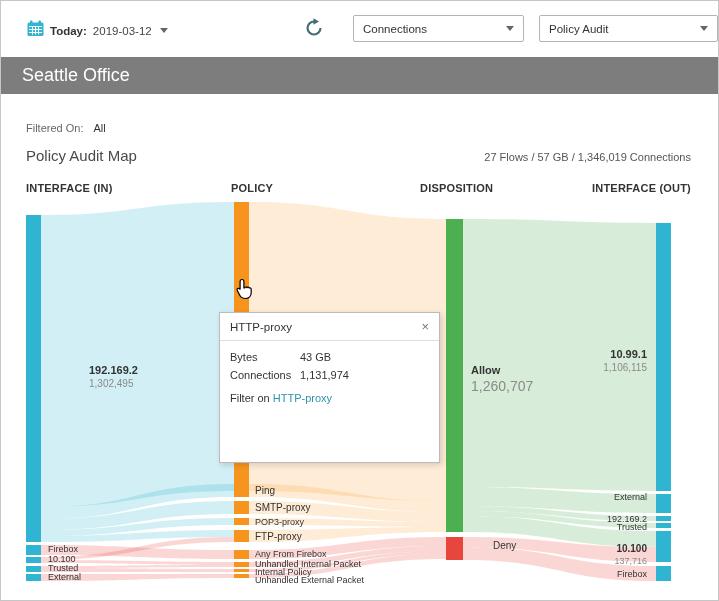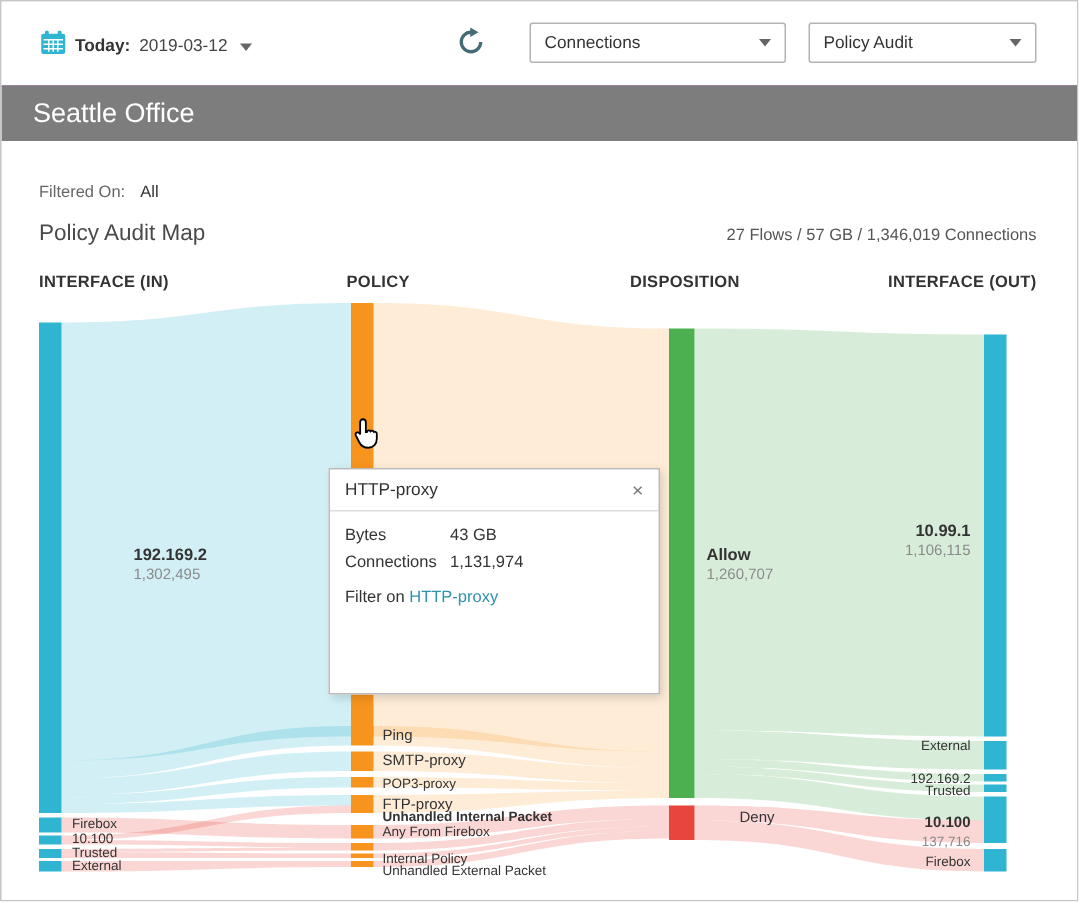--- a/index.html
+++ b/index.html
@@ -10,21 +10,21 @@
   .toolbar{position:absolute;top:0;left:0;right:0;height:56px;background:#fff;border-bottom:1px solid #701a75;}
   .date-group{position:absolute;left:26px;top:19px;display:flex;align-items:center;gap:6px;cursor:pointer;}
   .date-label{font-weight:bold;font-size:11.5px;color:#333;}
   .date-value{font-size:11.5px;color:#444;}
   .caret{width:0;height:0;border-left:4px solid transparent;border-right:4px solid transparent;border-top:5px solid #666;margin-left:2px;}
   .refresh-btn{position:absolute;left:303px;top:17px;cursor:pointer;}
   .dropdown{position:absolute;top:14px;height:27px;border:1px solid #b3b3b3;border-radius:2px;background:#fff;
             display:flex;align-items:center;justify-content:space-between;padding:0 9px;box-sizing:border-box;
             font-size:11.5px;color:#333;cursor:pointer;}
   .dd1{left:352px;width:171px;}
-  .dd2{left:538px;width:152px;}
+  .dd2{left:538px;width:179px;}
 
   
   .title-band{position:absolute;top:56px;left:0;right:0;height:37px;background:#7d7d7d;color:#fff;
               display:flex;align-items:center;padding-left:21px;font-size:18px;box-sizing:border-box;}
 
   .filtered{position:absolute;left:25px;top:121px;font-size:11px;color:#666;}
   .filtered .val{color:#333;margin-left:7px;}
 
   .map-title{position:absolute;left:25px;top:146px;font-size:15px;color:#4a4a4a;}
   .stats{position:absolute;right:27px;top:150px;font-size:11px;color:#555;}
@@ -191,32 +191,32 @@
       </div>
       <div class="node-label" style="left: 254px; top: 516px; justify-content: flex-end;">
         <span class="nl-name" style="font-size: 9px;">POP3-proxy</span>
       </div>
       <div class="node-label" style="left: 254px; top: 530px;">
         <span class="nl-name" style="font-size: 10px;">FTP-proxy</span>
       </div>
       <div class="node-label" style="left: 254px; top: 548px;">
         <span class="nl-name" style="font-size: 9px;">Any From Firebox</span>
       </div>
-      <div class="node-label" style="left: 254px; top: 538px; font-weight: bold;">
+      <div class="node-label" style="left: 254px; top: 558px;">
         <span class="nl-name" style="font-size: 9px;">Unhandled Internal Packet</span>
       </div>
       <div class="node-label" style="left: 254px; top: 566px;">
         <span class="nl-name" style="font-size: 9px;">Internal Policy</span>
       </div>
       <div class="node-label" style="left: 254px; top: 573.5px;">
         <span class="nl-name" style="font-size: 9px;">Unhandled External Packet</span>
       </div>
       <div class="node-label" style="left: 470px; top: 363px;">
         <span class="nl-name" style="font-size: 11px; font-weight: bold;">Allow</span>
-        <span class="nl-value" style="font-size: 10px;">1,260,707</span>
+        <span class="nl-value" style="font-size: 14px;">1,260,707</span>
       </div>
       <div class="node-label" style="left: 473px; top: 539px; margin-left: 19px;">
         <span class="nl-name" style="font-size: 10px;">Deny</span>
       </div>
       <div class="node-label right" style="right: 71px; top: 347px;">
         <span class="nl-name" style="font-size: 11px; font-weight: bold;">10.99.1</span>
         <span class="nl-value" style="font-size: 10px;">1,106,115</span>
       </div>
       <div class="node-label right" style="right: 71px; top: 491px;">
         <span class="nl-name" style="font-size: 9px;">External</span>

